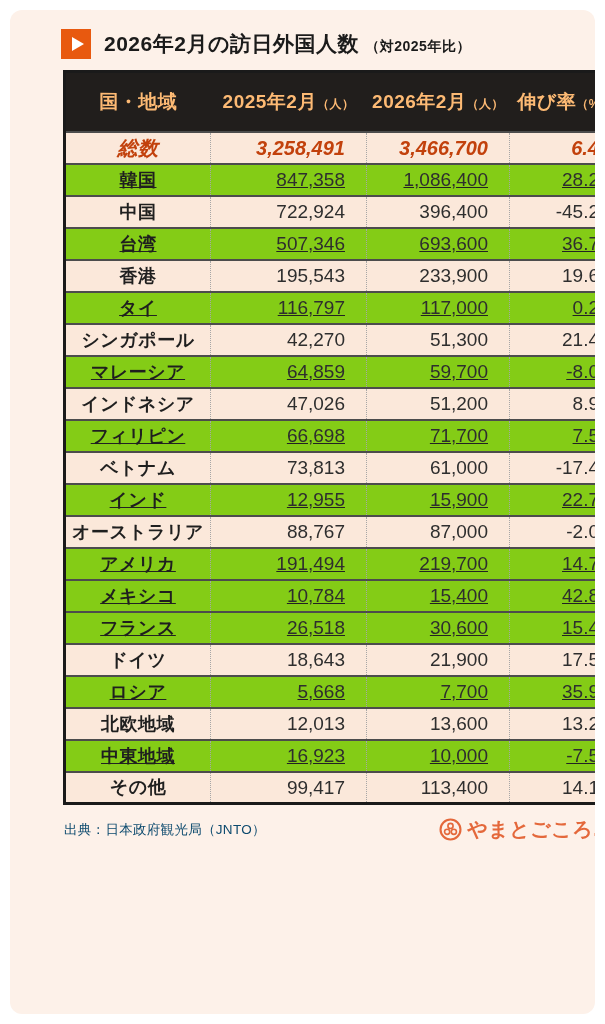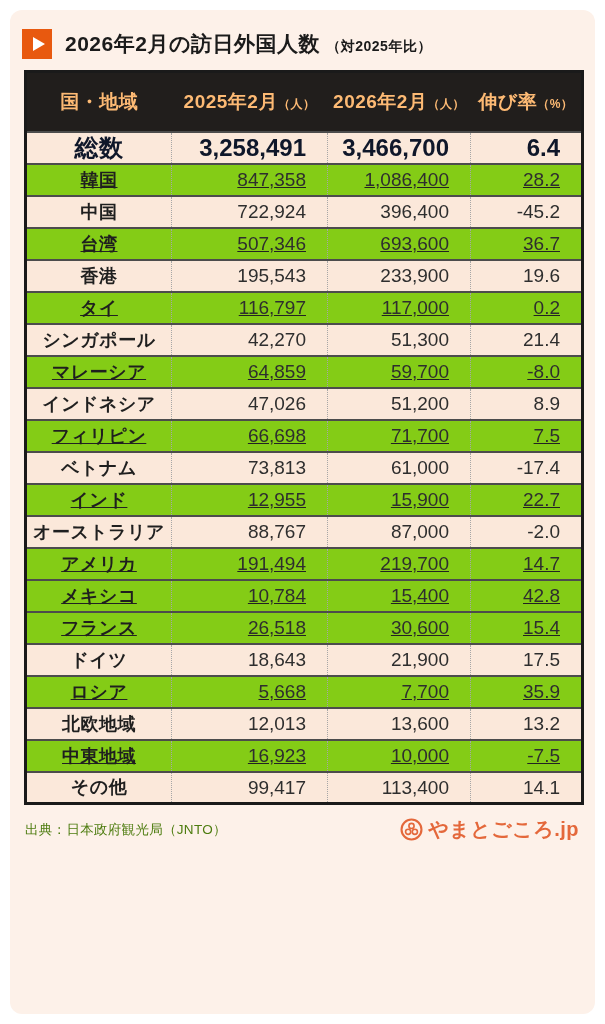--- a/index.html
+++ b/index.html
@@ -11,20 +11,21 @@
     color: #222;
     overflow: hidden;
   }
   .card {
     position: absolute;
     left: 10px; top: 10px;
     width: 585px; height: 1004px;
     background: #fdf1e9;
     border-radius: 12px;
     overflow: hidden;
+    padding-left: 39px;
   }
   .title-bar {
     display: flex;
     align-items: center;
     gap: 13px;
     padding: 19px 14px 11px 12px;
   }
   .play-icon {
     width: 30px; height: 30px;
     background: #e8590f;
@@ -81,29 +82,29 @@
   tbody tr.peach { background: #fbe8da; }
   tbody tr.white { background: #84cc16; text-decoration: underline; }
   td.c-region {
     text-align: center;
     font-weight: bold;
     font-size: 18px;
     color: #1f1f1f;
     letter-spacing: 0.5px;
   }
   td.c-num { text-align: right; padding-right: 21px; }
-  tr.total td { font-weight: bold; font-size: 24px; color: #0f172a; }
+  tr.total td { font-weight: bold; font-size: 20px; color: #c2410c; font-style: italic; }
   .footer {
     display: flex;
     justify-content: space-between;
     align-items: center;
     padding: 11px 2px 0 1px;
     width: 557px;
   }
-  .source { font-size: 13.5px; color: #4d7c0f; letter-spacing: 0.3px; }
+  .source { font-size: 13.5px; color: #0c4a6e; letter-spacing: 0.3px; }
   .logo {
     display: flex;
     align-items: center;
     gap: 5px;
     color: #e4683b;
     font-weight: bold;
     font-size: 20px;
     letter-spacing: 0.5px;
   }
   .logo svg { display: block; }

